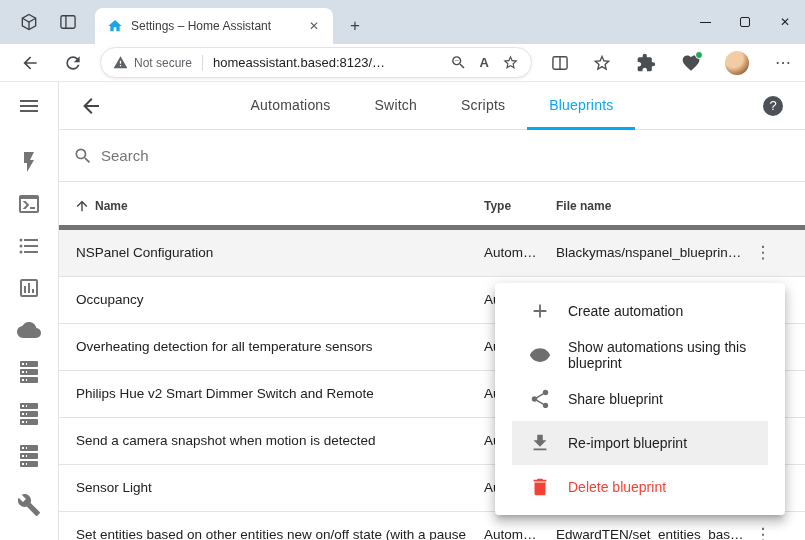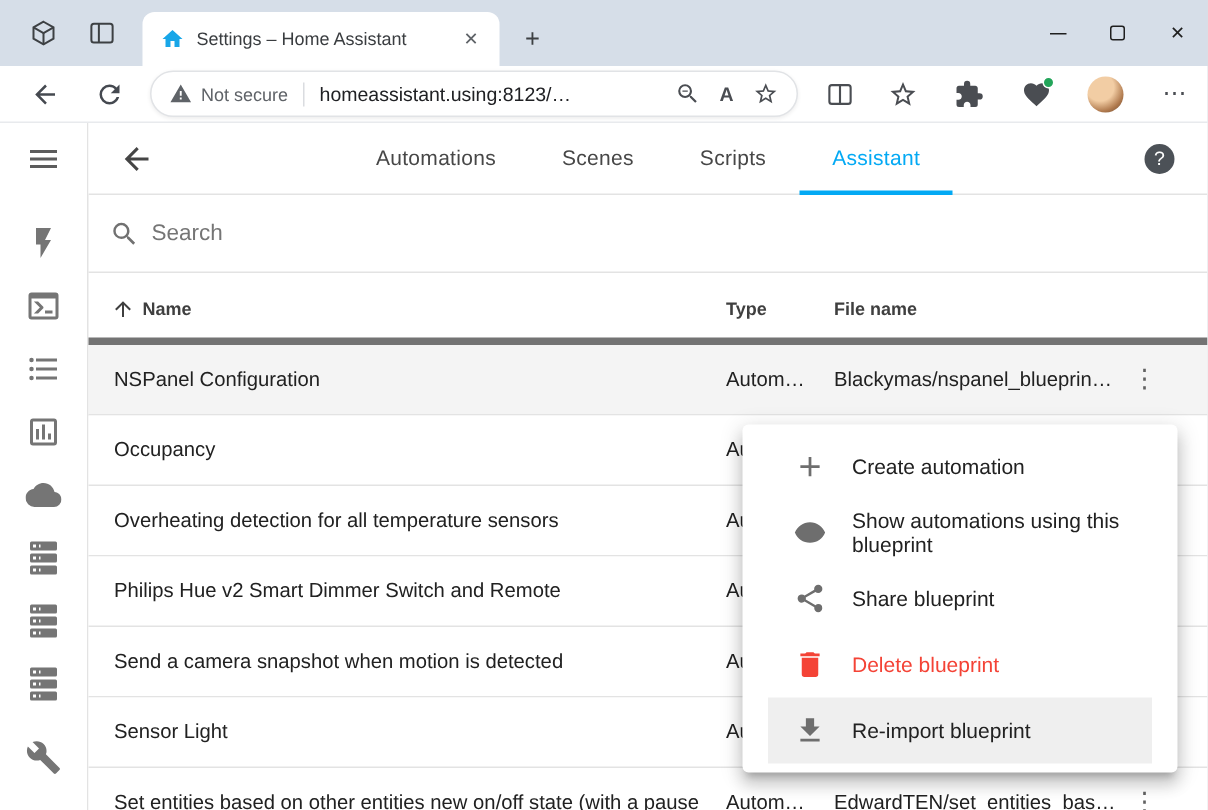--- a/index.html
+++ b/index.html
@@ -134,21 +134,21 @@
   </button>
 
   <div class="addr">
     <span class="warn">
       <svg viewBox="0 0 24 24">
           <path fill="currentColor" d="M13,14H11V9H13M13,18H11V16H13M1,21H23L12,2L1,21Z"></path>
         </svg>
     </span>
     <span class="sec-label">Not secure</span>
     <span class="addr-sep"></span>
-    <span class="addr-url">homeassistant.using:8123/…</span>
+    <span class="addr-url">homeassistant.based:8123/…</span>
     <span class="addr-right">
       <span class="aicon">
         <svg viewBox="0 0 24 24">
             <path fill="currentColor" d="M15.5,14H14.71L14.43,13.73C15.41,12.59 16,11.11 16,9.5A6.5,6.5 0 0,0 9.5,3A6.5,6.5 0 0,0 3,9.5A6.5,6.5 0 0,0 9.5,16C11.11,16 12.59,15.41 13.73,14.43L14,14.71V15.5L19,20.5L20.5,19L15.5,14M9.5,14C7,14 5,12 5,9.5C5,7 7,5 9.5,5C12,5 14,7 14,9.5C14,12 12,14 9.5,14M7,9H12V10H7V9Z"></path>
           </svg>
       </span>
       <span class="ra-glyph">A</span>
       <span class="aicon">
         <svg viewBox="0 0 24 24">
             <path fill="currentColor" d="M12,15.39L8.24,17.66L9.23,13.38L5.91,10.5L10.29,10.13L12,6.09L13.71,10.13L18.09,10.5L14.77,13.38L15.76,17.66M22,9.24L14.81,8.63L12,2L9.19,8.63L2,9.24L7.45,13.97L5.82,21L12,17.27L18.18,21L16.54,13.97L22,9.24Z"></path>
@@ -240,23 +240,23 @@
 
   <div class="main">
     <div class="appbar">
       <span class="ab-back">
         <svg viewBox="0 0 24 24">
             <path fill="currentColor" d="M20,11V13H8L13.5,18.5L12.08,19.92L4.16,12L12.08,4.08L13.5,5.5L8,11H20Z"></path>
           </svg>
       </span>
       <div class="ha-tabs">
         <div class="ha-tab">Automations</div>
-        <div class="ha-tab">Scenes</div>
+        <div class="ha-tab">Switch</div>
         <div class="ha-tab">Scripts</div>
-        <div class="ha-tab active">Assistant</div>
+        <div class="ha-tab active">Blueprints</div>
       </div>
       <span class="help-btn">?</span>
     </div>
 
     <div class="searchrow">
       <span class="search-icon">
         <svg viewBox="0 0 24 24">
             <path fill="currentColor" d="M9.5,3A6.5,6.5 0 0,1 16,9.5C16,11.11 15.41,12.59 14.44,13.73L14.71,14H15.5L20.5,19L19,20.5L14,15.5V14.71L13.73,14.44C12.59,15.41 11.11,16 9.5,16A6.5,6.5 0 0,1 3,9.5A6.5,6.5 0 0,1 9.5,3M9.5,5C7,5 5,7 5,9.5C5,12 7,14 9.5,14C12,14 14,12 14,9.5C14,7 12,5 9.5,5Z"></path>
           </svg>
       </span>
@@ -339,29 +339,29 @@
     <span>Show automations using this blueprint</span>
   </div>
   <div class="menu-item">
     <span class="mi-icon">
       <svg viewBox="0 0 24 24">
           <path fill="currentColor" d="M18,16.08C17.24,16.08 16.56,16.38 16.04,16.85L8.91,12.7C8.96,12.47 9,12.24 9,12C9,11.76 8.96,11.53 8.91,11.3L15.96,7.19C16.5,7.69 17.21,8 18,8A3,3 0 0,0 21,5A3,3 0 0,0 18,2A3,3 0 0,0 15,5C15,5.24 15.04,5.47 15.09,5.7L8.04,9.81C7.5,9.31 6.79,9 6,9A3,3 0 0,0 3,12A3,3 0 0,0 6,15C6.79,15 7.5,14.69 8.04,14.19L15.16,18.34C15.11,18.55 15.08,18.77 15.08,19C15.08,20.61 16.39,21.92 18,21.92C19.61,21.92 20.92,20.61 20.92,19A2.92,2.92 0 0,0 18,16.08Z"></path>
         </svg>
     </span>
     <span>Share blueprint</span>
   </div>
+  <div class="menu-item hl">
+    <span class="mi-icon">
+      <svg viewBox="0 0 24 24">
+          <path fill="currentColor" d="M5,20H19V18H5M19,9H15V3H9V9H5L12,16L19,9Z"></path>
+        </svg>
+    </span>
+    <span>Re-import blueprint</span>
+  </div>
   <div class="menu-item danger">
     <span class="mi-icon">
       <svg viewBox="0 0 24 24">
           <path fill="currentColor" d="M19,4H15.5L14.5,3H9.5L8.5,4H5V6H19M6,19A2,2 0 0,0 8,21H16A2,2 0 0,0 18,19V7H6V19Z"></path>
         </svg>
     </span>
     <span>Delete blueprint</span>
   </div>
-  <div class="menu-item hl">
-    <span class="mi-icon">
-      <svg viewBox="0 0 24 24">
-          <path fill="currentColor" d="M5,20H19V18H5M19,9H15V3H9V9H5L12,16L19,9Z"></path>
-        </svg>
-    </span>
-    <span>Re-import blueprint</span>
-  </div>
 </div>
 
 </body></html>

